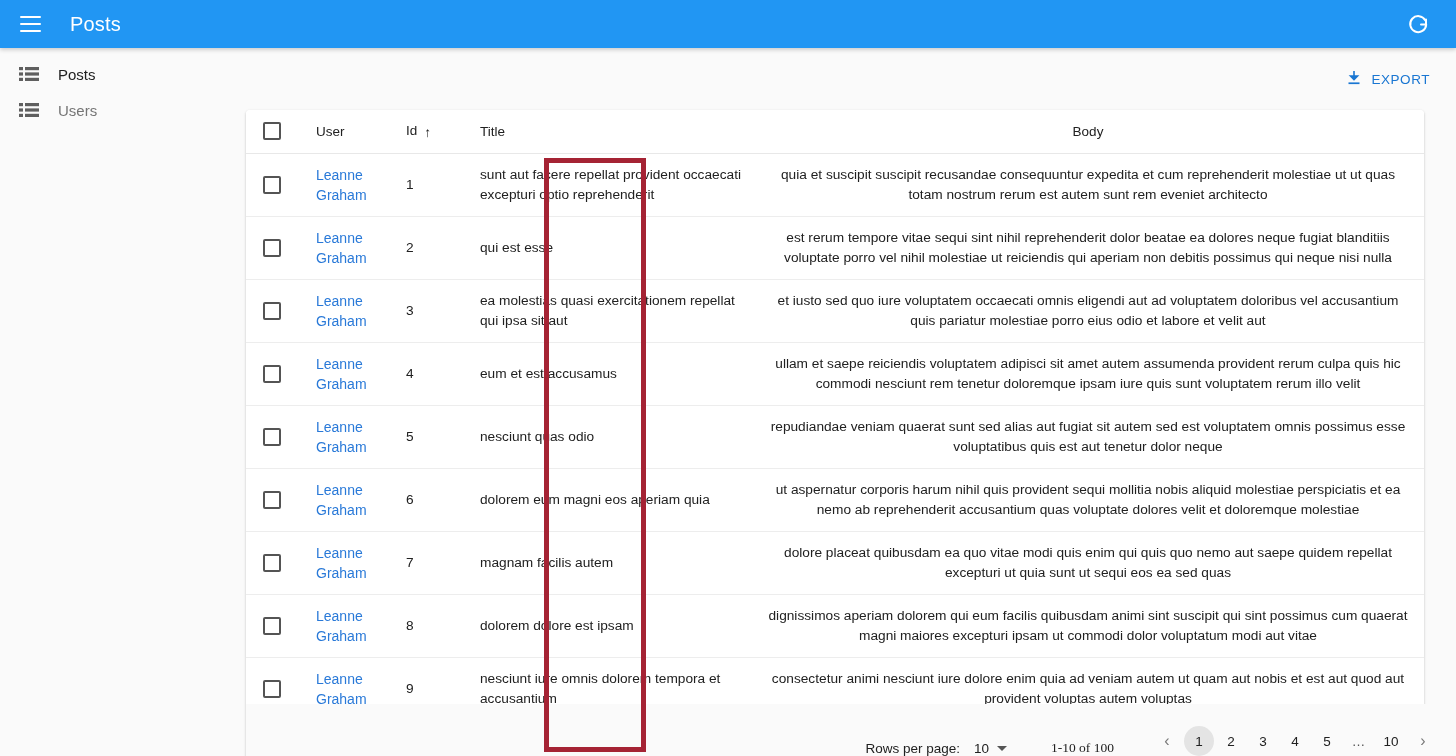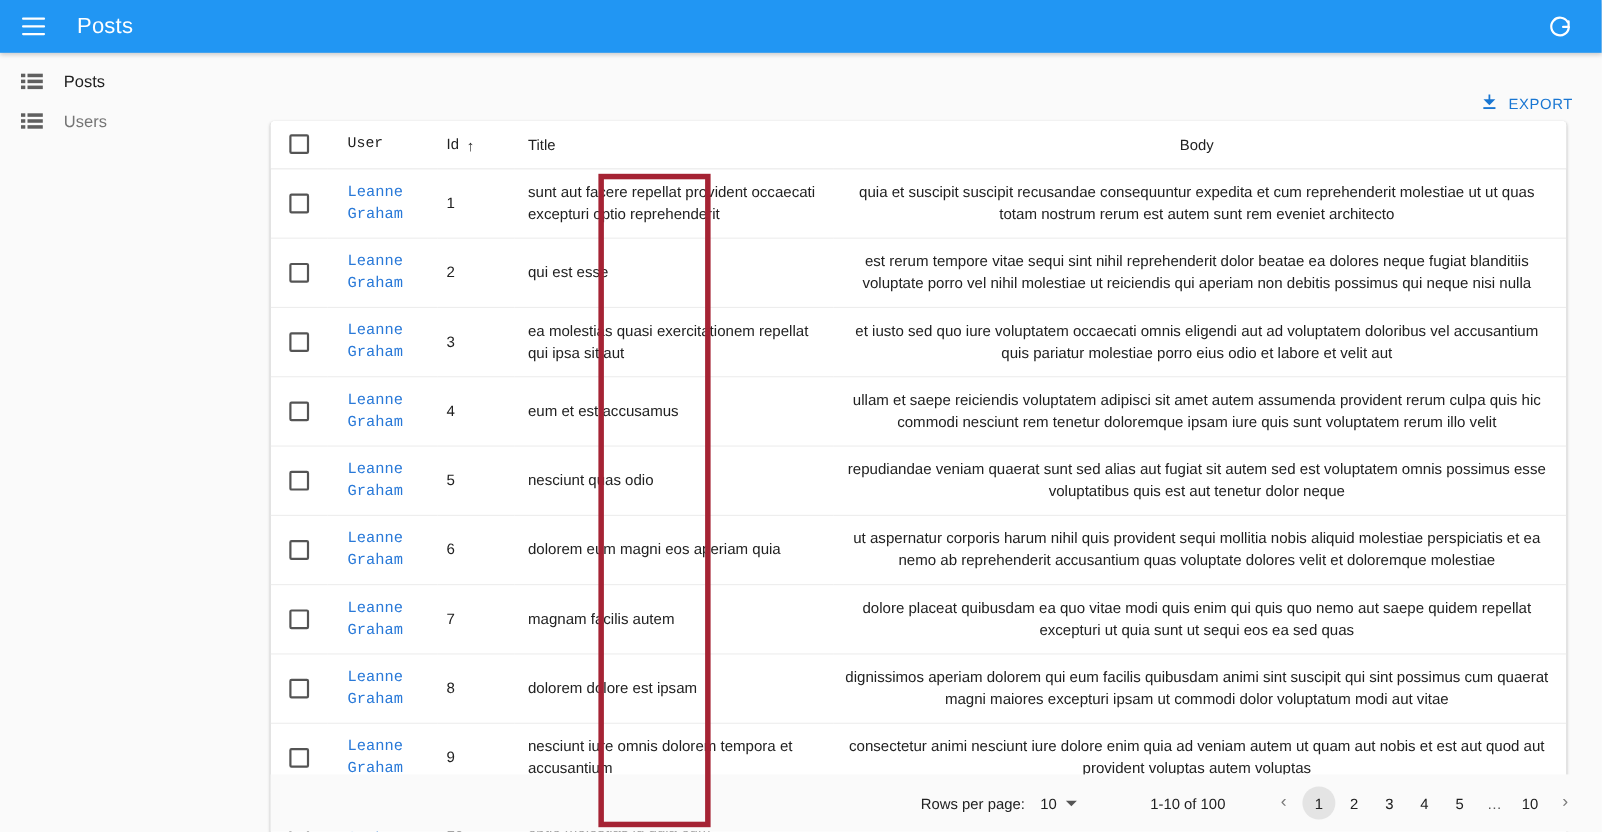--- a/index.html
+++ b/index.html
@@ -54,21 +54,21 @@
   .side-item.active .side-label { color: #212121; }
   .side-item.inactive .side-label { color: #757575; }
 
   
   .content {
     position: absolute; top: 48px; left: 246px;
     width: 1210px; height: 708px;
     background: #fafafa;
   }
   .toolbar {
-    height: 62px; display: flex; align-items: flex-end;
+    height: 62px; display: flex; align-items: center;
     justify-content: flex-end; padding-right: 18px;
   }
   .export-btn {
     display: flex; align-items: center; gap: 9px;
     color: #1976d2; font-size: 13.5px; letter-spacing: .55px;
     padding: 6px 8px; cursor: pointer; border-radius: 4px;
     background: transparent; border: none; font-family: inherit;
   }
 
   
@@ -97,21 +97,21 @@
   }
   tbody tr:last-child td { border-bottom: 1px solid #ededed; }
 
   .col-check { width: 52px; }
   .col-user  { width: 100px; }
   .col-id    { width: 70px; }
   .col-title { width: 290px; }
   .col-body  { width: 666px; }
 
   .th-check, .td-check { text-align: center; padding: 0; }
-  .th-user,  .td-user  { padding-left: 18px; font-family: Liberation Mono, monospace; }
+  .th-user,  .td-user  { padding-left: 18px; }
   .th-id,    .td-id    { padding-left: 8px; }
   .th-title, .td-title { padding-left: 12px; padding-right: 16px; }
   .th-body,  .td-body  { padding-left: 10px; padding-right: 16px; text-align: center; }
 
   .cb {
     display: inline-block; width: 18px; height: 18px;
     border: 2px solid #545454; border-radius: 2px;
     background: #fff; cursor: pointer; vertical-align: middle;
   }
   .user-link {
@@ -127,32 +127,32 @@
     width: 102px; height: 594px;
     border: 5px solid #a52334;
     pointer-events: none;
     z-index: 15;
   }
 
   
   .footer {
     position: absolute; left: 246px; top: 704px;
     width: 1210px; height: 52px;
-    display: flex; align-items: center; justify-content: flex-end;
+    display: flex; align-items: flex-end; justify-content: flex-end;
     padding-right: 18px;
     font-size: 13.5px; color: #212121;
     background: #fafafa;
   }
   .rpp-label { color: #212121; }
   .rpp-select {
     display: flex; align-items: center; gap: 8px;
     margin-left: 14px; cursor: pointer;
   }
   .caret { width: 0; height: 0; border-left: 5px solid transparent; border-right: 5px solid transparent; border-top: 5px solid #555; }
-  .range { margin-left: 67px; }
+  .range { margin-left: 44px; font-family: Liberation Serif, serif; }
   .pager { display: flex; align-items: center; margin-left: 38px; gap: 2px; }
   .pg {
     min-width: 30px; height: 30px; border-radius: 50%;
     display: flex; align-items: center; justify-content: center;
     cursor: pointer; font-size: 13.5px; color: #212121;
     padding: 0 4px;
   }
   .pg.current { background: #e4e4e4; }
   .pg.arrow { color: #7a7a7a; font-size: 16px; }
   .pg.ellipsis { cursor: default; color: #555; letter-spacing: 1px; }

